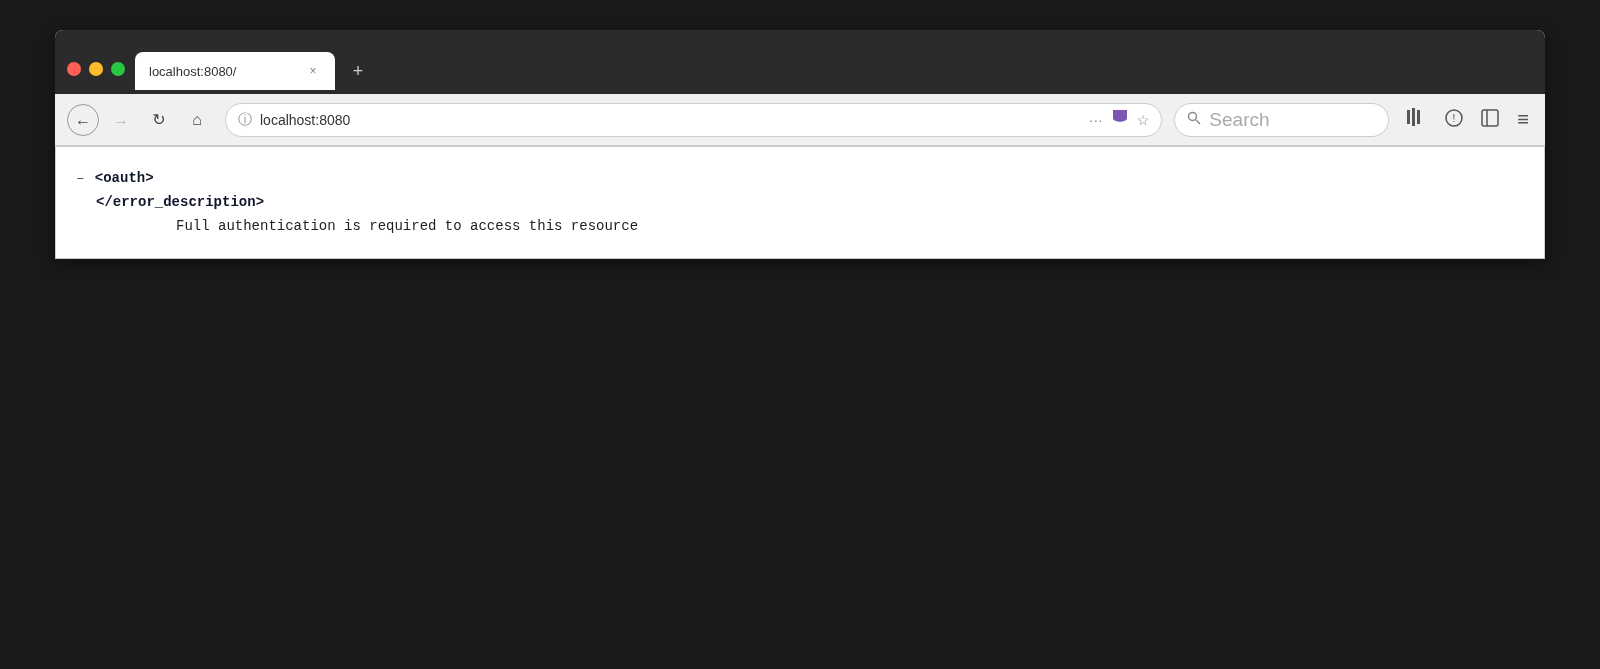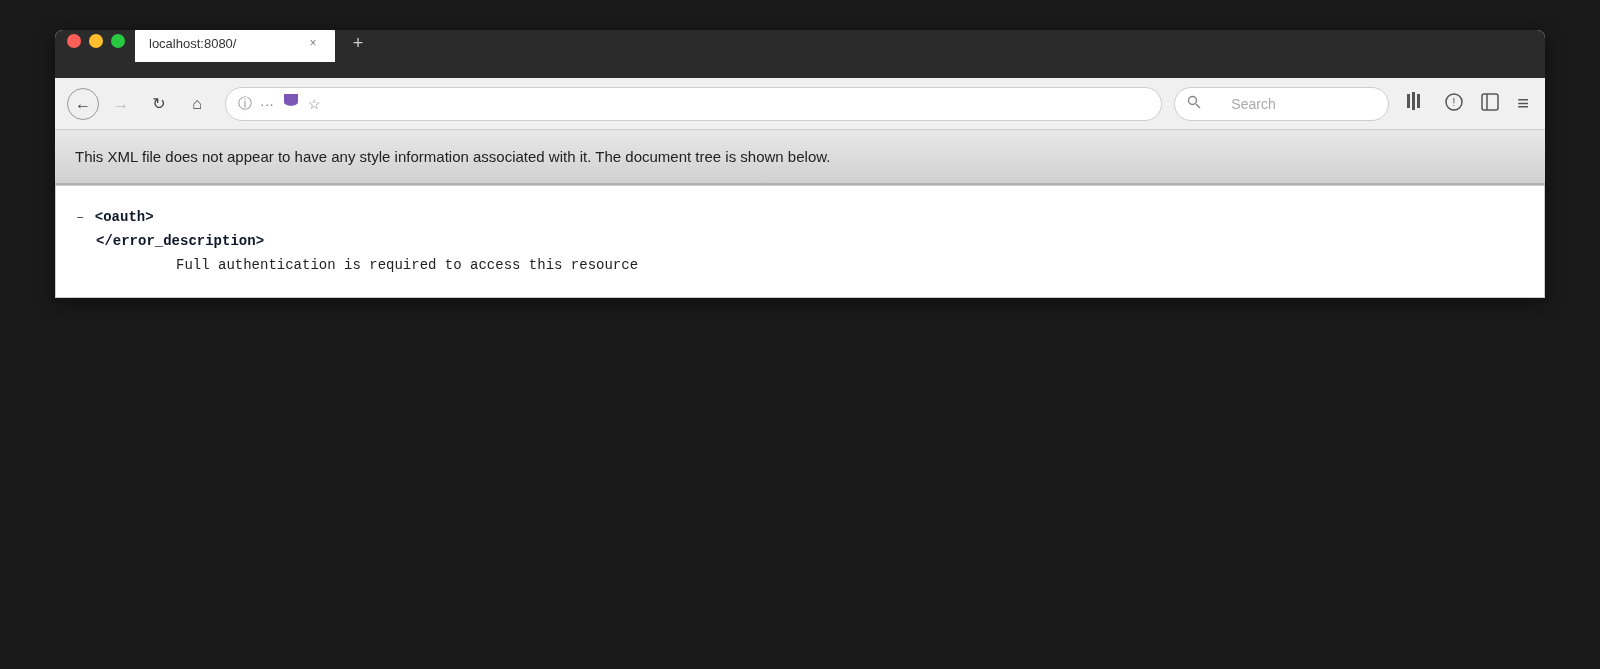--- a/index.html
+++ b/index.html
@@ -17,24 +17,24 @@
       margin: 30px auto 0;
       background: #fff;
       border-radius: 8px 8px 0 0;
       overflow: hidden;
       box-shadow: 0 4px 20px rgba(0,0,0,0.5);
     }
 
     
     .title-bar {
       background: #2b2b2b;
-      height: 48px;
+      height: 64px;
       display: flex;
       align-items: flex-end;
-      padding: 0 0 16px 12px;
+      padding: 0 0 4px 12px;
     }
 
     .traffic-lights {
       display: flex;
       align-items: center;
       gap: 8px;
       padding-bottom: 14px;
       margin-right: 10px;
     }
 
@@ -173,23 +173,22 @@
       gap: 8px;
       min-width: 215px;
     }
 
     .search-icon-svg {
       color: #888;
       font-size: 14px;
     }
 
     .search-text {
-      font-size: 14px;
+      font-size: 19px;
       color: #aaa;
-      margin-left: 22px;
     }
 
     .toolbar-right {
       display: flex;
       align-items: center;
       gap: 10px;
       margin-left: 8px;
       color: #555;
     }
 
@@ -274,20 +273,21 @@
     </button>
     <button class="nav-btn">
       <span>↻</span>
     </button>
     <button class="nav-btn">
       <span>⌂</span>
     </button>
 
     <div class="address-bar">
       <span class="address-info-icon">ⓘ</span>
+      <span class="address-text">localhost:8080</span>
       <div class="address-actions">
         <span>···</span>
         <span style="font-size:18px;">
           
           <svg width="18" height="18" viewBox="0 0 18 18">
             <path d="M2 2h14v8c0 5-14 5-14 0V2z" fill="#7b56b5"></path>
           </svg>
         </span>
         <span>☆</span>
       </div>
@@ -322,21 +322,20 @@
         <svg width="18" height="18" viewBox="0 0 18 18">
           <rect x="1" y="1" width="16" height="16" rx="2" stroke="#555" stroke-width="1.5" fill="none"></rect>
           <line x1="6" y1="1" x2="6" y2="17" stroke="#555" stroke-width="1.5"></line>
         </svg>
       </span>
       <span class="toolbar-icon" style="font-size:20px;">≡</span>
     </div>
   </div>
 
   <div class="page-content">
-    <div class="xml-notice">This XML file does not appear to have any style information associated with it. The document tree is shown below.</div>
     <div class="xml-tree">
       <span class="xml-line">
         <span class="collapse-btn">–</span>
         <span class="xml-tag">&lt;oauth&gt;</span>
       </span>
       <span class="xml-line indent-1">
         <span class="xml-tag">&lt;/error_description&gt;</span>
       </span>
       <span class="xml-line indent-3">
         <span class="xml-text">Full authentication is required to access this resource</span>

